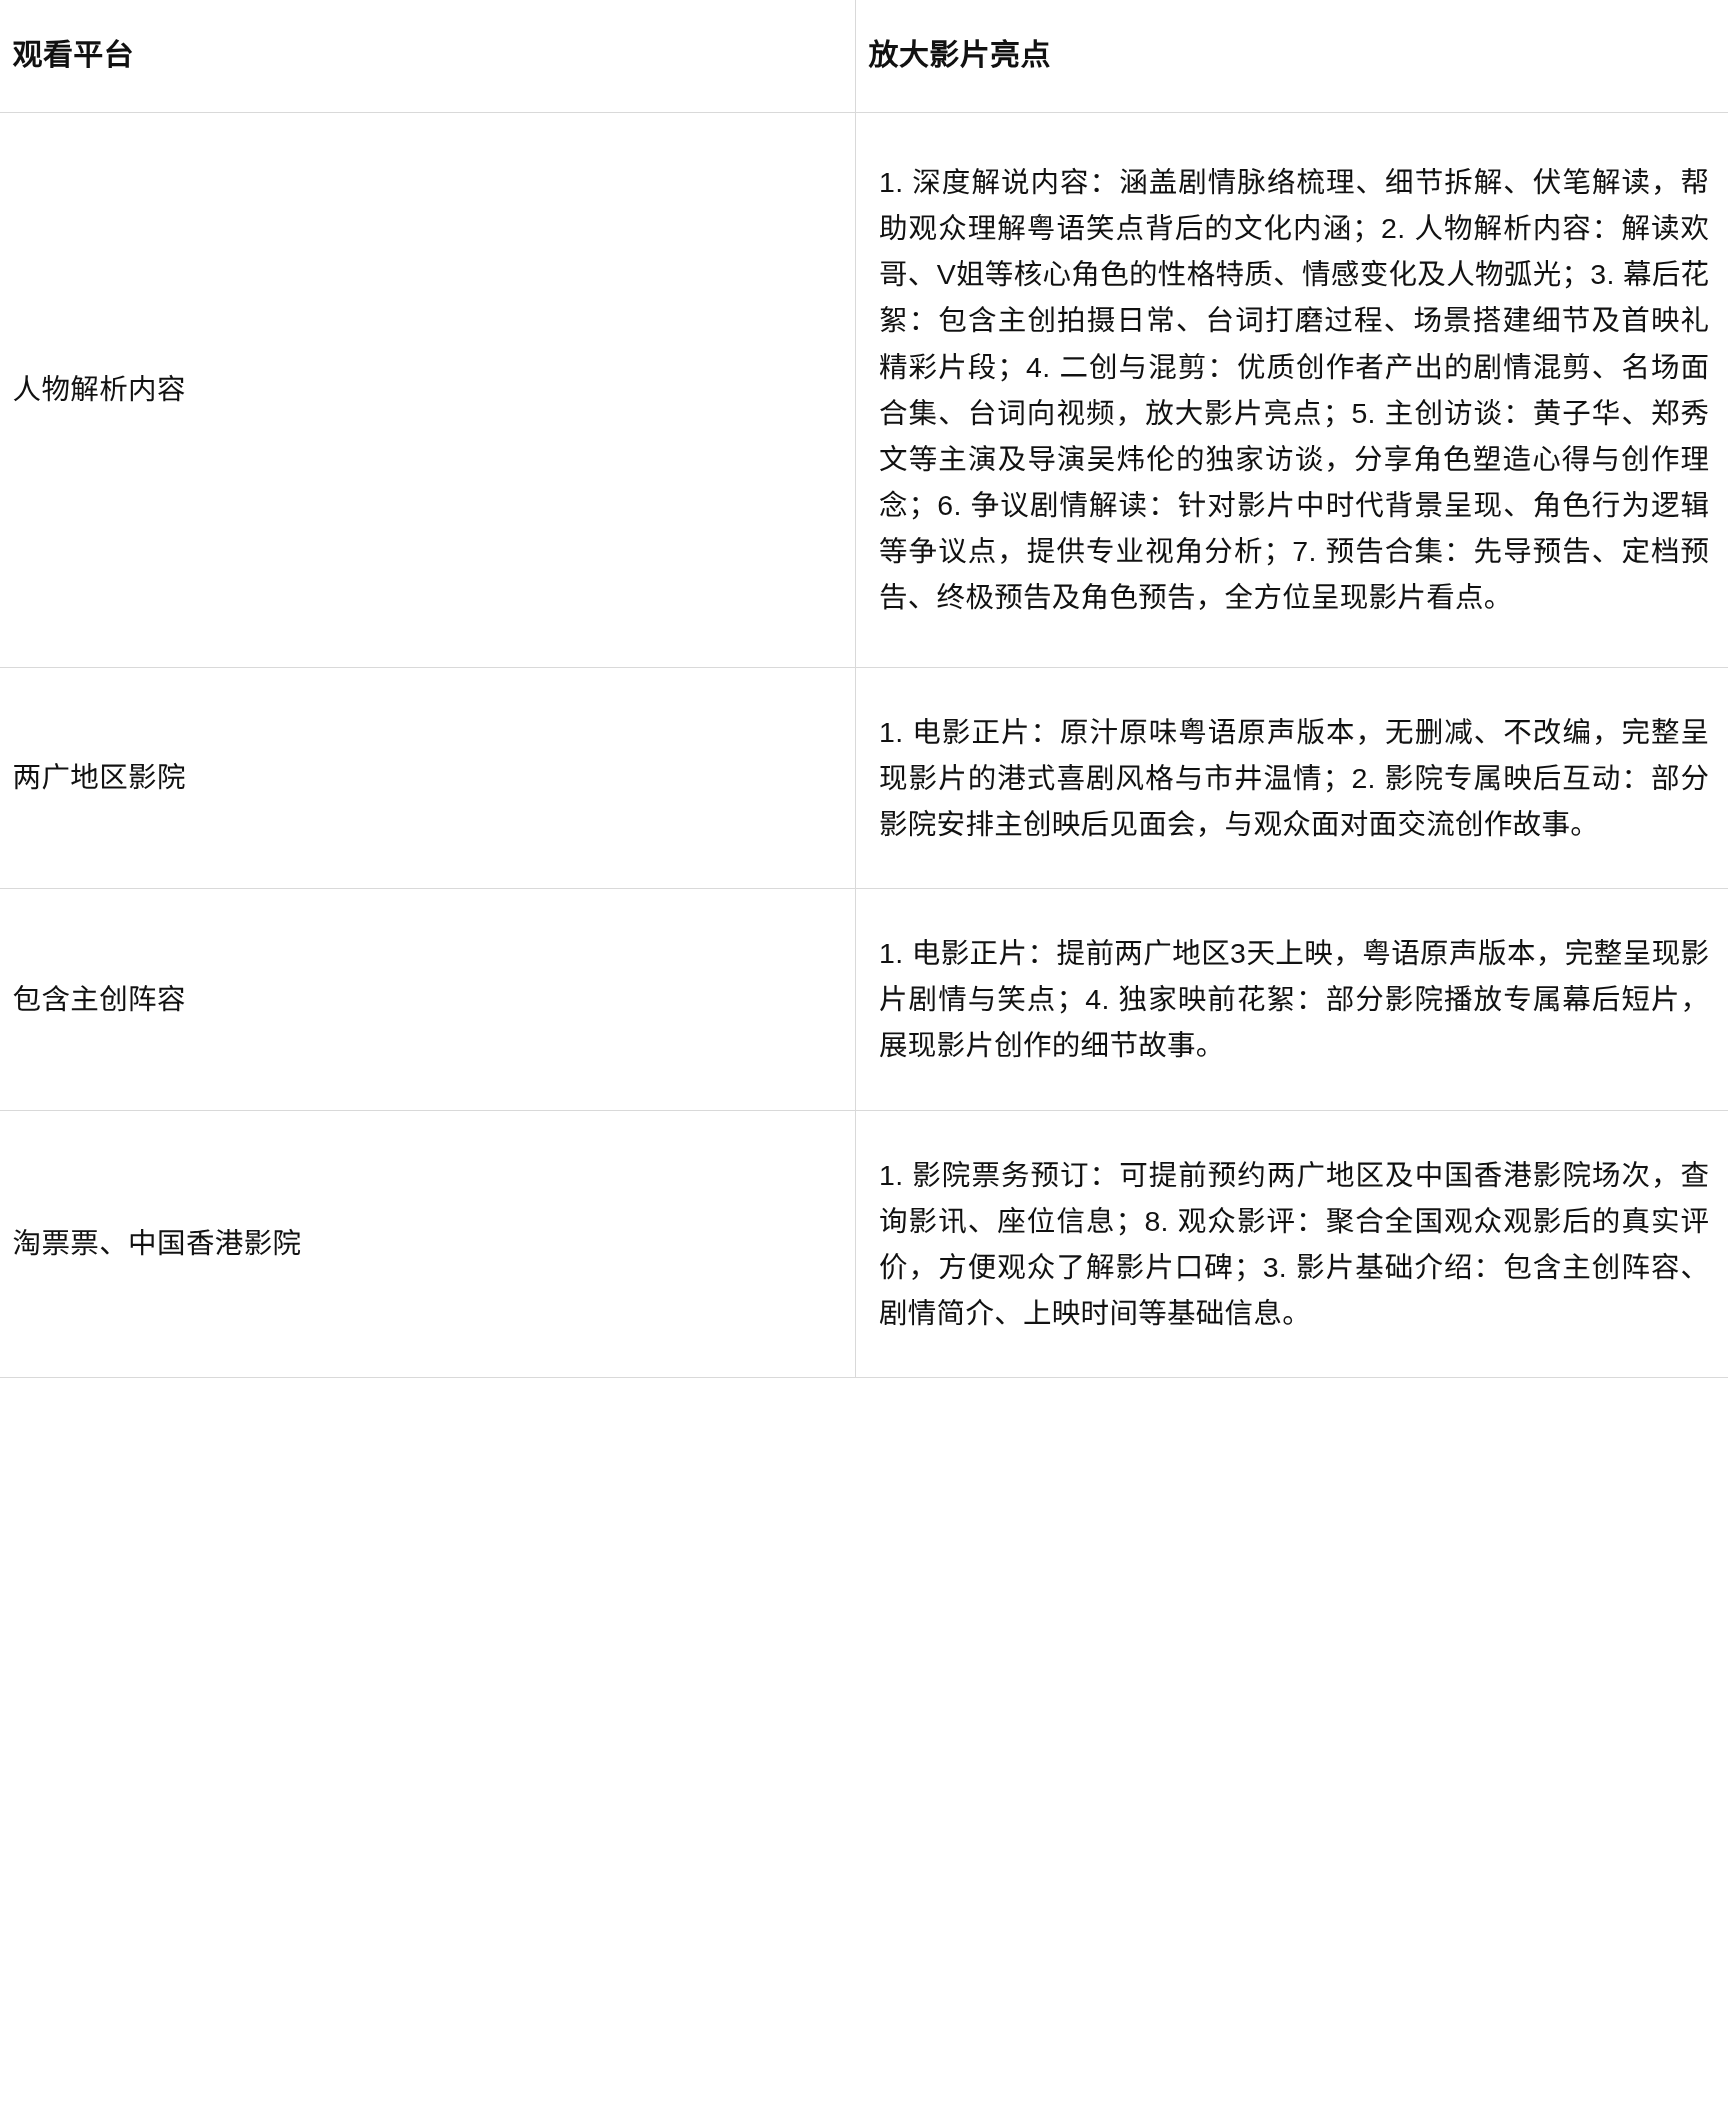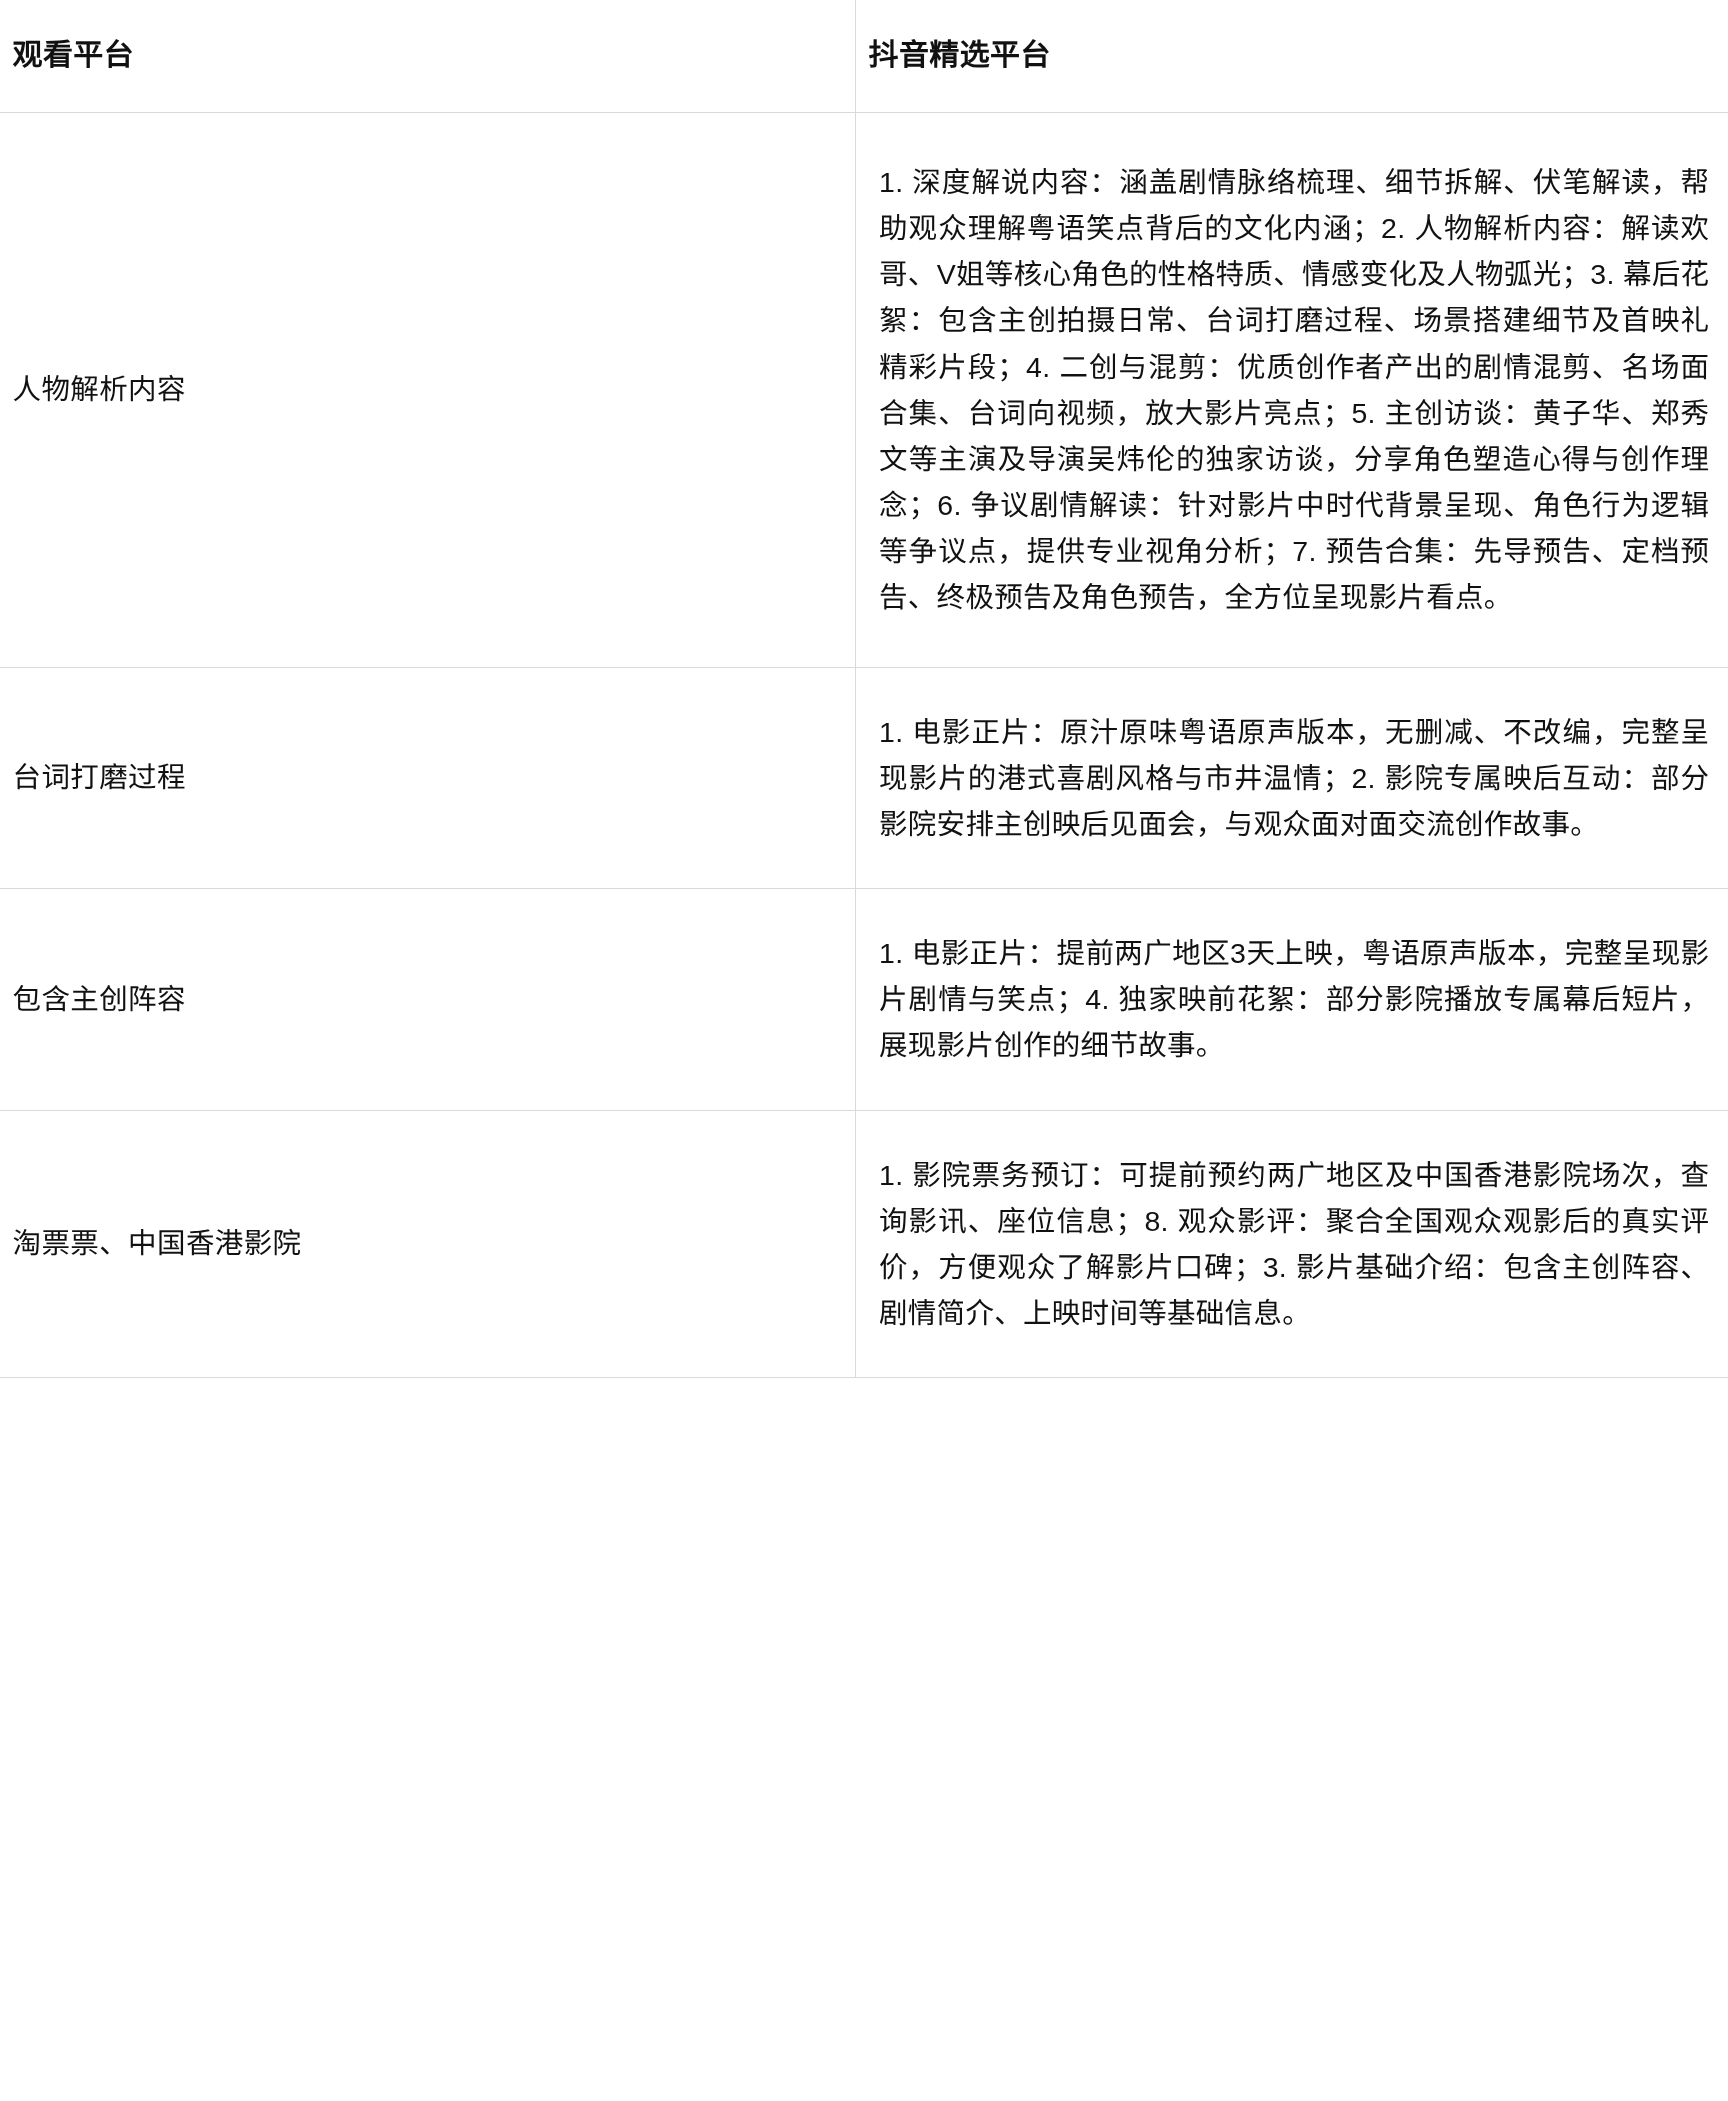--- a/index.html
+++ b/index.html
@@ -88,32 +88,32 @@
 
 <div class="table-wrap">
   <table class="platform-table">
     <colgroup>
       <col class="col-platform">
       <col class="col-detail">
     </colgroup>
     <thead>
       <tr>
         <th class="col-sep">观看平台</th>
-        <th>抖音精选平台</th>
+        <th>放大影片亮点</th>
       </tr>
     </thead>
     <tbody>
       <tr class="row-tall">
         <td class="platform-cell col-sep">人物解析内容</td>
         <td class="detail-cell">
           <span class="detail-text">1. 深度解说内容：涵盖剧情脉络梳理、细节拆解、伏笔解读，帮助观众理解粤语笑点背后的文化内涵；2. 人物解析内容：解读欢哥、V姐等核心角色的性格特质、情感变化及人物弧光；3. 幕后花絮：包含主创拍摄日常、台词打磨过程、场景搭建细节及首映礼精彩片段；4. 二创与混剪：优质创作者产出的剧情混剪、名场面合集、台词向视频，放大影片亮点；5. 主创访谈：黄子华、郑秀文等主演及导演吴炜伦的独家访谈，分享角色塑造心得与创作理念；6. 争议剧情解读：针对影片中时代背景呈现、角色行为逻辑等争议点，提供专业视角分析；7. 预告合集：先导预告、定档预告、终极预告及角色预告，全方位呈现影片看点。</span>
         </td>
       </tr>
       <tr>
-        <td class="platform-cell col-sep">台词打磨过程</td>
+        <td class="platform-cell col-sep">两广地区影院</td>
         <td class="detail-cell">
           <span class="detail-text">1. 电影正片：原汁原味粤语原声版本，无删减、不改编，完整呈现影片的港式喜剧风格与市井温情；2. 影院专属映后互动：部分影院安排主创映后见面会，与观众面对面交流创作故事。</span>
         </td>
       </tr>
       <tr>
         <td class="platform-cell col-sep">包含主创阵容</td>
         <td class="detail-cell">
           <span class="detail-text">1. 电影正片：提前两广地区3天上映，粤语原声版本，完整呈现影片剧情与笑点；4. 独家映前花絮：部分影院播放专属幕后短片，展现影片创作的细节故事。</span>
         </td>
       </tr>

